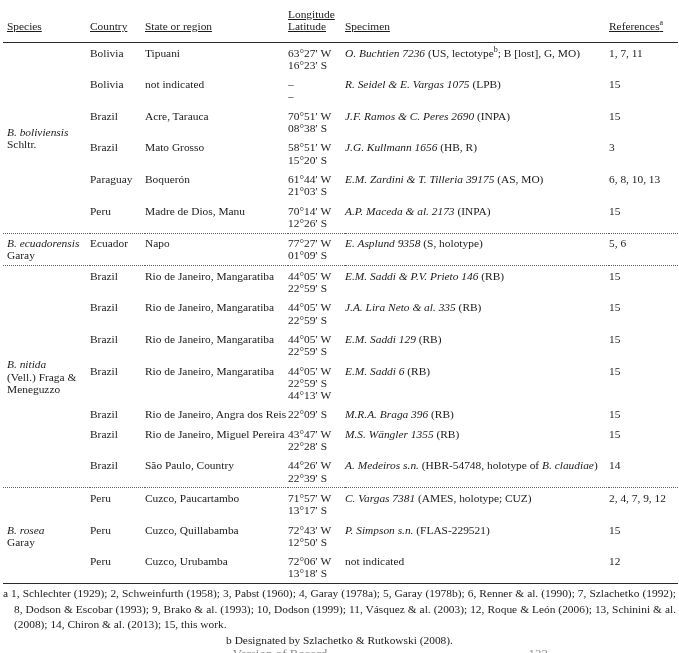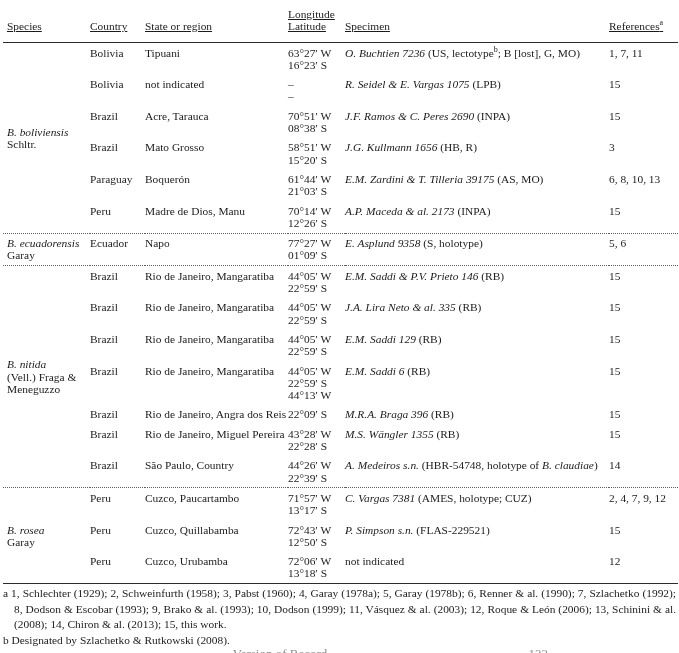--- a/index.html
+++ b/index.html
@@ -33,21 +33,21 @@
   .nowrap { white-space: nowrap; margin-top: 19px; }
   .ital { font-style: italic; font-family: Liberation Serif, serif; }
   sup.fnmark { font-size: 8px; line-height: 0; vertical-align: super; }
   tr.g-end > td, td.g-end { border-bottom: 1.1px dotted #5e5e5e; }
   tr.t-end > td, td.t-end { border-bottom: 1.5px solid #2b2b2b; }
   .footnotes {
     margin: 2px 0 0 3px; width: 673px;
     font-size: 11.4px; line-height: 15.6px;
   }
   .fn-a { text-align: justify; padding-left: 11px; text-indent: -11px; }
-  .fn-b { text-align: left; }
+  .fn-b { text-align: center; }
   .page-footer {
     position: absolute; top: 646px; left: 0; width: 560px; height: 7px;
     font-size: 13px; color: #8d8d8d;
   }
   .footer-center { position: absolute; left: 0; right: 0; text-align: center; }
   .footer-right { position: absolute; right: 12px; }
 </style>
 </head>
 <body>
 
@@ -218,21 +218,21 @@
         <div></div>
         <div></div>
       </td>
       <td class="nowrap"><span class="ital">M.R.A. Braga 396 </span><span>(RB)</span></td>
       <td>15</td>
     </tr>
     <tr>
       <td>Brazil</td>
       <td class="nowrap">Rio de Janeiro, Miguel Pereira</td>
       <td class="coords">
-        <div>43°28′ W</div>
+        <div>43°47′ W</div>
         <div>22°28′ S</div>
         <div></div>
       </td>
       <td class="nowrap"><span class="ital">M.S. Wängler 1355 </span><span>(RB)</span></td>
       <td>15</td>
     </tr>
     <tr class="g-end">
       <td>Brazil</td>
       <td class="nowrap">São Paulo, Country</td>
       <td class="coords">

